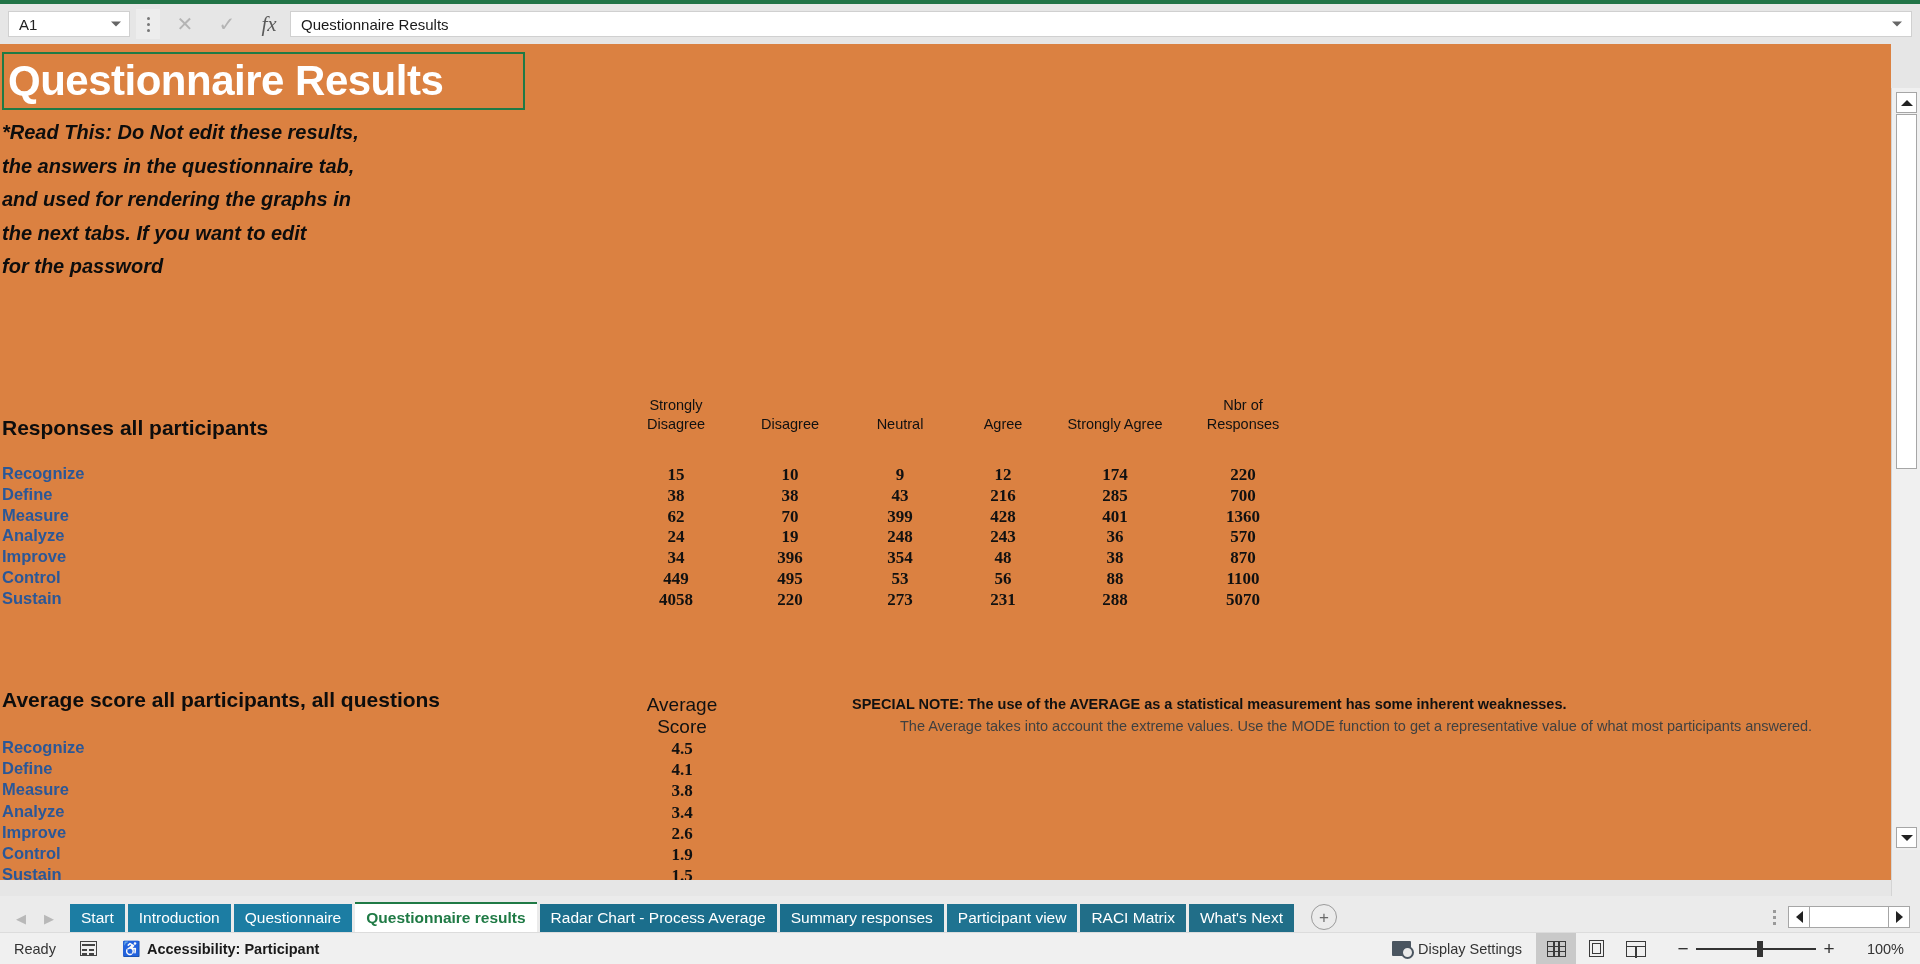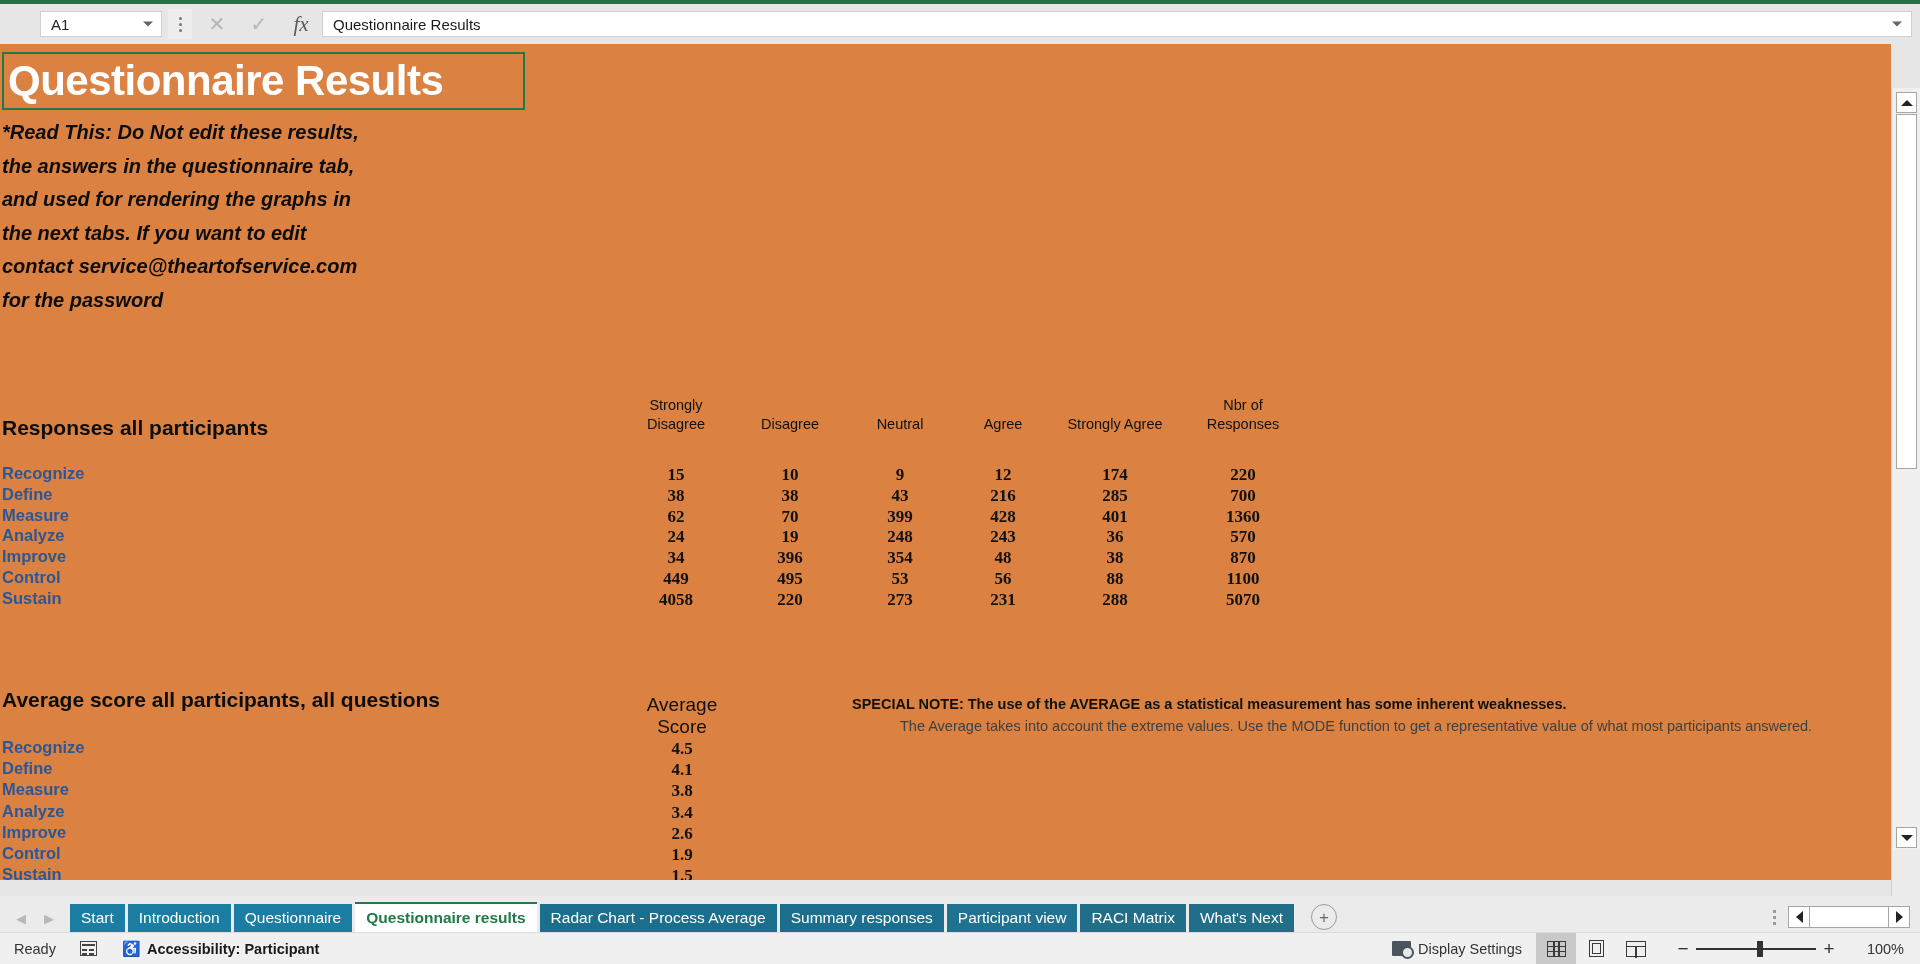--- a/index.html
+++ b/index.html
@@ -14,21 +14,21 @@
   
   .top-accent {
     position: absolute; left: 0; top: 0; width: 1920px; height: 4px;
     background: #217346;
   }
 
   
   .formula-strip {
     position: absolute; left: 0; top: 4px; width: 1920px; height: 40px;
     background: #e6e6e6;
-    display: flex; align-items: center; padding-left: 32px;
+    display: flex; align-items: center;
   }
   .name-box {
     margin-left: 8px;
     width: 122px; height: 26px;
     background: #ffffff;
     border: 1px solid #d0d0d0;
     display: flex; align-items: center;
     position: relative;
   }
   .name-box-text {
@@ -327,21 +327,20 @@
 
     <div class="cell-a1">
       <span class="title-text">Questionnaire Results</span>
     </div>
 
     <div class="note-block">
       <div class="note-line">*Read This: Do Not edit these results,</div>
       <div class="note-line">the answers in the questionnaire tab,</div>
       <div class="note-line">and used for rendering the graphs in</div>
       <div class="note-line">the next tabs. If you want to edit</div>
-      <div class="note-line">contact service@theartofservice.com</div>
       <div class="note-line">for the password</div>
     </div>
 
     <div class="section-title-1">Responses all participants</div>
 
     <div class="rt-head">
       <div class="rt-head-cell" style="left:616px;width:120px;top:0;">
         <div>Strongly</div>
         <div>Disagree</div>
       </div>

